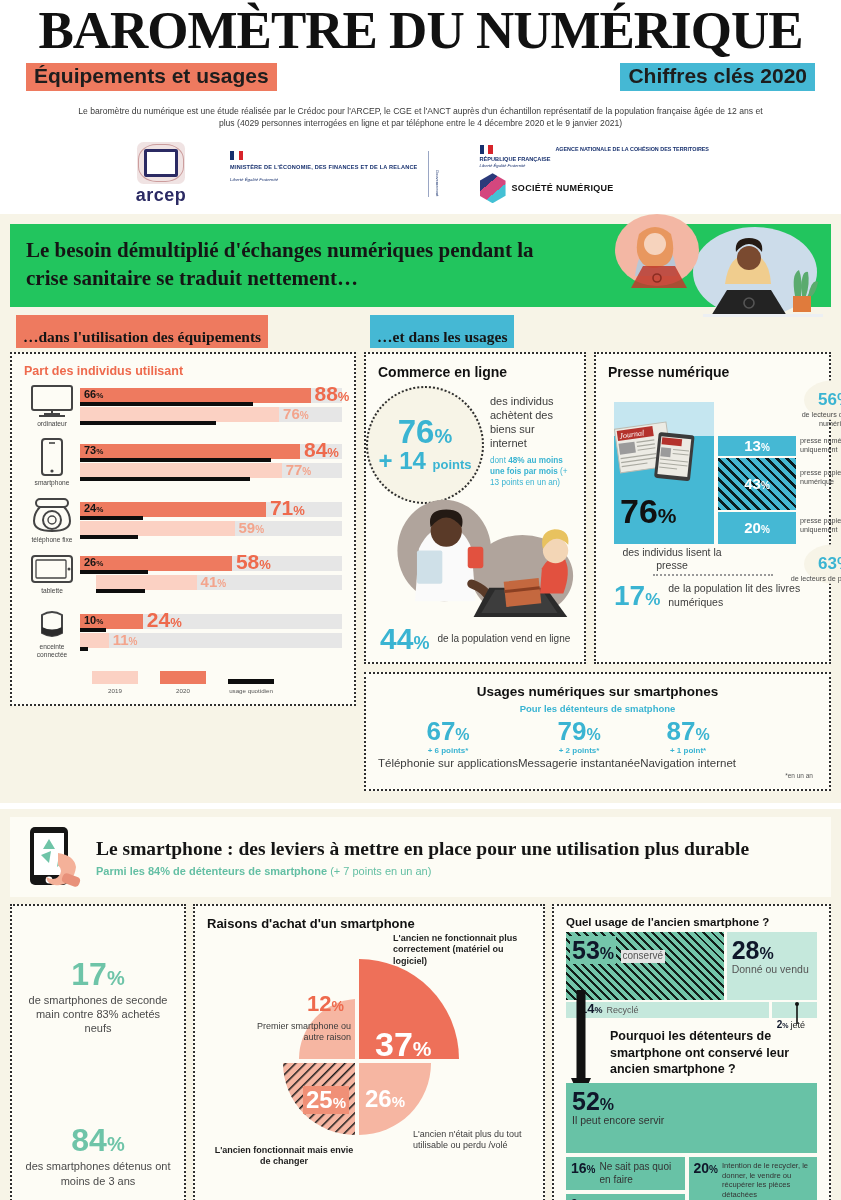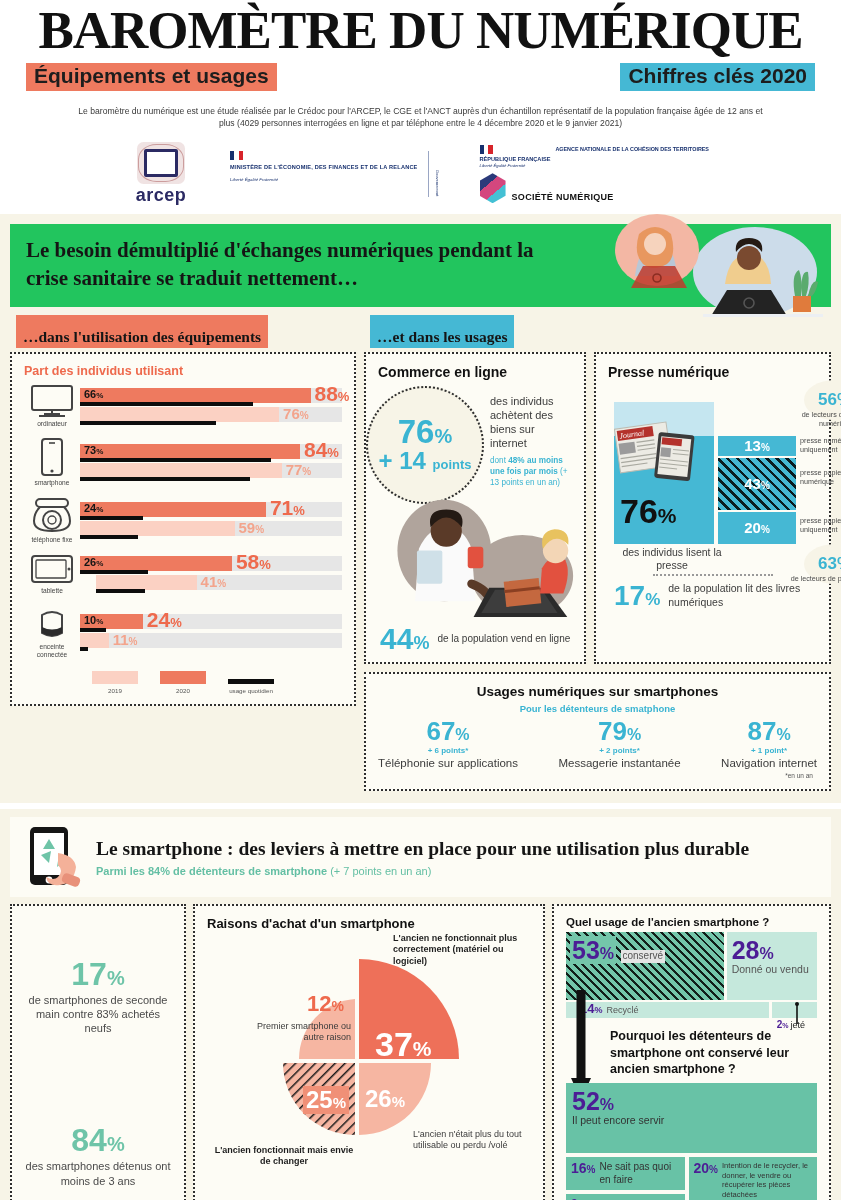--- a/index.html
+++ b/index.html
@@ -55,21 +55,21 @@
   .flag { width:13px; height:9px; display:flex; }
   .flag i { flex:1; display:block; }
   .fb { background:#17306e; } .fw { background:#fff; } .fr { background:#d7242a; }
   .min-text { font-size:5.6px; font-weight:bold; color:#17306e; line-height:1.55; letter-spacing:.2px; }
   .min-dev { font-size:4.4px; color:#17306e; font-style:italic; line-height:1.4; margin-top:2px; }
   .logo-sn { display:flex; flex-direction:column; gap:4px; }
   .sn-top { display:flex; gap:5px; align-items:flex-start; }
   .rf { font-size:5.6px; font-weight:bold; color:#17306e; line-height:1.4; }
   .rf small { display:block; font-weight:normal; font-style:italic; font-size:4.2px; }
   .ant { font-size:5.4px; color:#17306e; line-height:1.5; font-weight:bold; }
-  .sn-bot { display:flex; gap:6px; align-items:flex-end; }
+  .sn-bot { display:flex; gap:6px; align-items:center; }
   .sn-hex { width:26px; height:30px; background:linear-gradient(140deg,#2b3a7a 0 35%,#d4477e 35% 62%,#44c0d4 62%);
             clip-path:polygon(50% 0,100% 25%,100% 75%,50% 100%,0 75%,0 25%); }
   .sn-word { font-size:9px; font-weight:bold; color:#111; line-height:1.25; letter-spacing:.3px; }
 
   
   .sec1 { background:#f7f4e7; margin-top:6px; padding:10px 10px 12px 10px; }
   .sec1-head { background:#22c55e; padding:12px 16px 14px 16px; position:relative; }
   .sec1-title { font-family:"Liberation Serif", serif; font-weight:bold; font-size:21px; line-height:1.35; color:#151515; max-width:540px;}
   .hero-illus { position:absolute; right:6px; top:-14px; width:230px; height:110px; }
   .cols { display:flex; gap:8px; margin-top:8px; align-items:flex-start; }
@@ -133,21 +133,21 @@
   .circ-beige-sm { width:64px; height:64px; border-radius:50%; background:#f7f4e7; display:flex; align-items:center; justify-content:center; position:absolute;}
   .tl-big { color:#3ab4d2; font-weight:bold; font-size:16px; }
   .p76 { font-size:34px; font-weight:bold; color:#111; line-height:1;}
   .p76 .s { font-size:21px; }
   .p17 { font-size:28px; font-weight:bold; color:#3ab4d2; line-height:1; }
   .p17 .s { font-size:17px; }
 
   
   .strip { margin-top:8px; }
   .strip-sub { text-align:center; color:#3ab4d2; font-weight:bold; font-size:9.5px; margin-bottom:4px;}
-  .strip-items { display:flex; justify-content:space-between; }
+  .strip-items { display:flex; justify-content:flex-start; }
   .si { text-align:center; }
   .si-num { font-size:26px; font-weight:bold; color:#3ab4d2; line-height:1;}
   .si-num .s { font-size:16px; }
   .si-pts { font-size:8px; font-weight:bold; color:#3ab4d2; margin-top:2px;}
   .si-lab { font-size:11.5px; color:#3c3c3c; line-height:1.2; margin-top:2px;}
   .footnote { text-align:right; font-size:6.5px; color:#555; margin-top:2px; padding-right:4px;}
 
   
   .sec2 { background:#f7f4e7; margin-top:6px; padding:8px 10px 10px 10px; }
   .sec2-head { background:#fdfcf5; padding:8px 12px; display:flex; gap:10px; align-items:center; }
@@ -162,21 +162,21 @@
   .g-cap { text-align:center; font-size:11px; color:#4a4a4a; line-height:1.3; margin-top:3px;}
 
   .pie-title { font-weight:bold; font-size:13px; color:#111; line-height:1.25; }
   .pie-wrap { position:relative; height:245px; }
   .pie-lab { position:absolute; font-size:9px; line-height:1.3; color:#3c3c3c; }
   .pie-lab.b { font-weight:bold; color:#1d1d1d; }
   .pie-pct-w { position:absolute; color:#fff; font-weight:bold; }
 
   .q-title { font-weight:bold; font-size:11.5px; color:#111; margin-bottom:4px;}
   .q-title2 { font-weight:bold; font-size:12.5px; color:#111; line-height:1.3; }
-  .n-big { font-weight:bold; color:#4c1d95; line-height:1; }
+  .n-big { font-weight:bold; color:#0f172a; line-height:1; }
   .n-cap { color:#555; line-height:1.25; }
   .hatch-green { background:
       repeating-linear-gradient(45deg, rgba(0,0,0,.85) 0 2px, rgba(0,0,0,0) 2px 6px), #74c6aa; }
   .hatch-teal { background:
       repeating-linear-gradient(45deg, rgba(0,0,0,.85) 0 2.5px, rgba(0,0,0,0) 2.5px 7px), #45b8d4; }
 </style>
 </head>
 <body>
 
 <div class="header">

